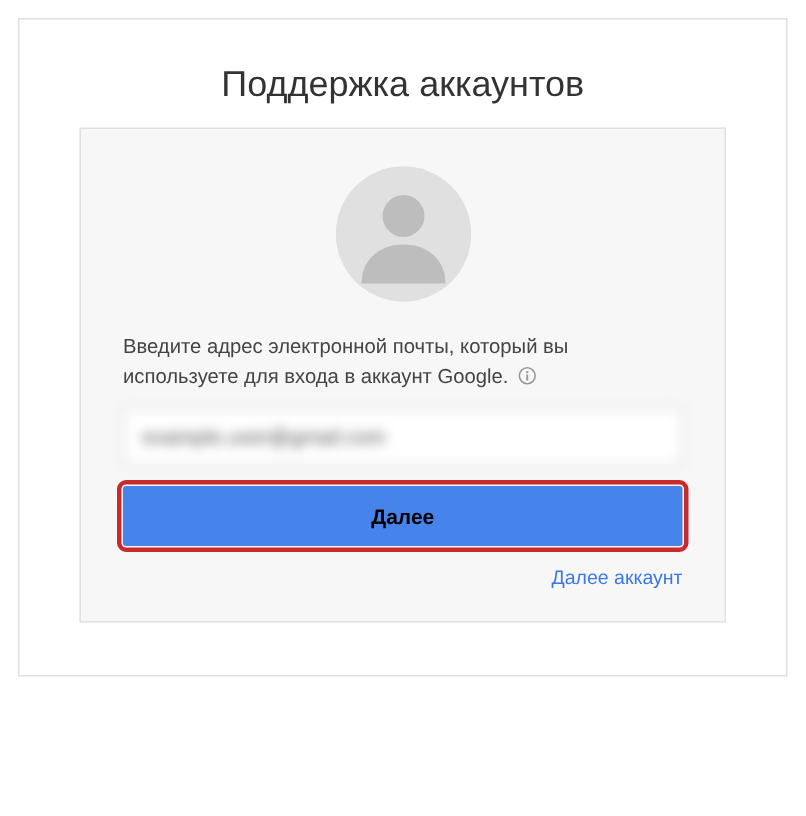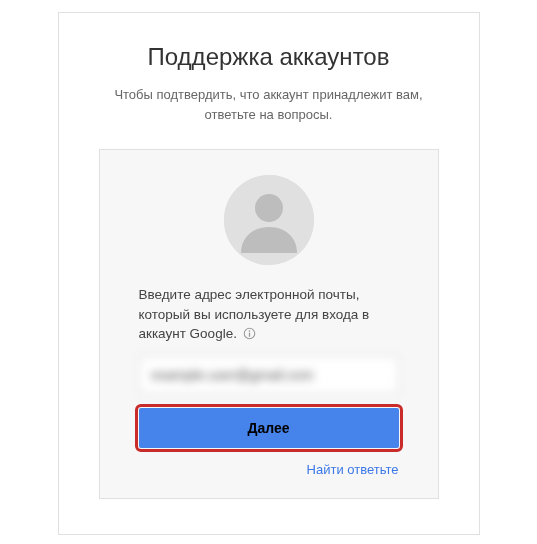--- a/index.html
+++ b/index.html
@@ -4,42 +4,42 @@
   <style>
     * { box-sizing: border-box; margin: 0; padding: 0; }
     body {
       font-family: Arial, "Helvetica Neue", sans-serif;
       background: #fff;
       display: flex;
       justify-content: center;
       padding: 12px;
     }
     .page {
-      width: 422px;
+      width: 513px;
       border: 1px solid #e0e0e0;
       background: #fff;
       padding: 30px 40px 35px;
       text-align: center;
     }
     .title {
       font-size: 24px;
       font-weight: 400;
       color: #333;
       margin-bottom: 14px;
     }
     .subtitle {
       font-size: 13px;
       color: #666;
       line-height: 1.5;
       margin-bottom: 25px;
     }
     .card {
       border: 1px solid #e0e0e0;
       background: #f7f7f7;
-      padding: 25px 39px 20px;
+      padding: 25px 28px 20px;
       text-align: left;
     }
     .avatar-wrap {
       display: flex;
       justify-content: center;
       margin-bottom: 20px;
     }
     .avatar {
       width: 90px;
       height: 90px;
@@ -97,21 +97,20 @@
       text-decoration: none;
       cursor: pointer;
     }
   </style>
 </head>
 <body>
 
 <div class="page">
 
   <h1 class="title">Поддержка аккаунтов</h1>
-  <p class="subtitle">Чтобы подтвердить, что аккаунт принадлежит вам, ответьте на вопросы.</p>
 
   <div class="card">
 
     <div class="avatar-wrap">
       <div class="avatar">
         <svg viewBox="0 0 90 90">
           <circle cx="45" cy="45" r="45" fill="#e0e0e0"></circle>
           <circle cx="45" cy="33" r="14" fill="#bdbdbd"></circle>
           <path d="M45 52 C28 52 17 63 17 78 L73 78 C73 63 62 52 45 52 Z" fill="#bdbdbd"></path>
         </svg>
@@ -127,17 +126,17 @@
           <rect x="7.2" y="7" width="1.6" height="5" fill="#999"></rect>
         </svg>
       </span>
     </p>
 
     <input type="text" class="email-input" value="example.user@gmail.com" style="">
 
     <button class="next-btn">Далее</button>
 
     <div class="find-link-row">
-      <a class="find-link">Найти ответьте</a>
+      <a class="find-link">Далее аккаунт</a>
     </div>
 
   </div>
 </div>
 
 </body></html>

